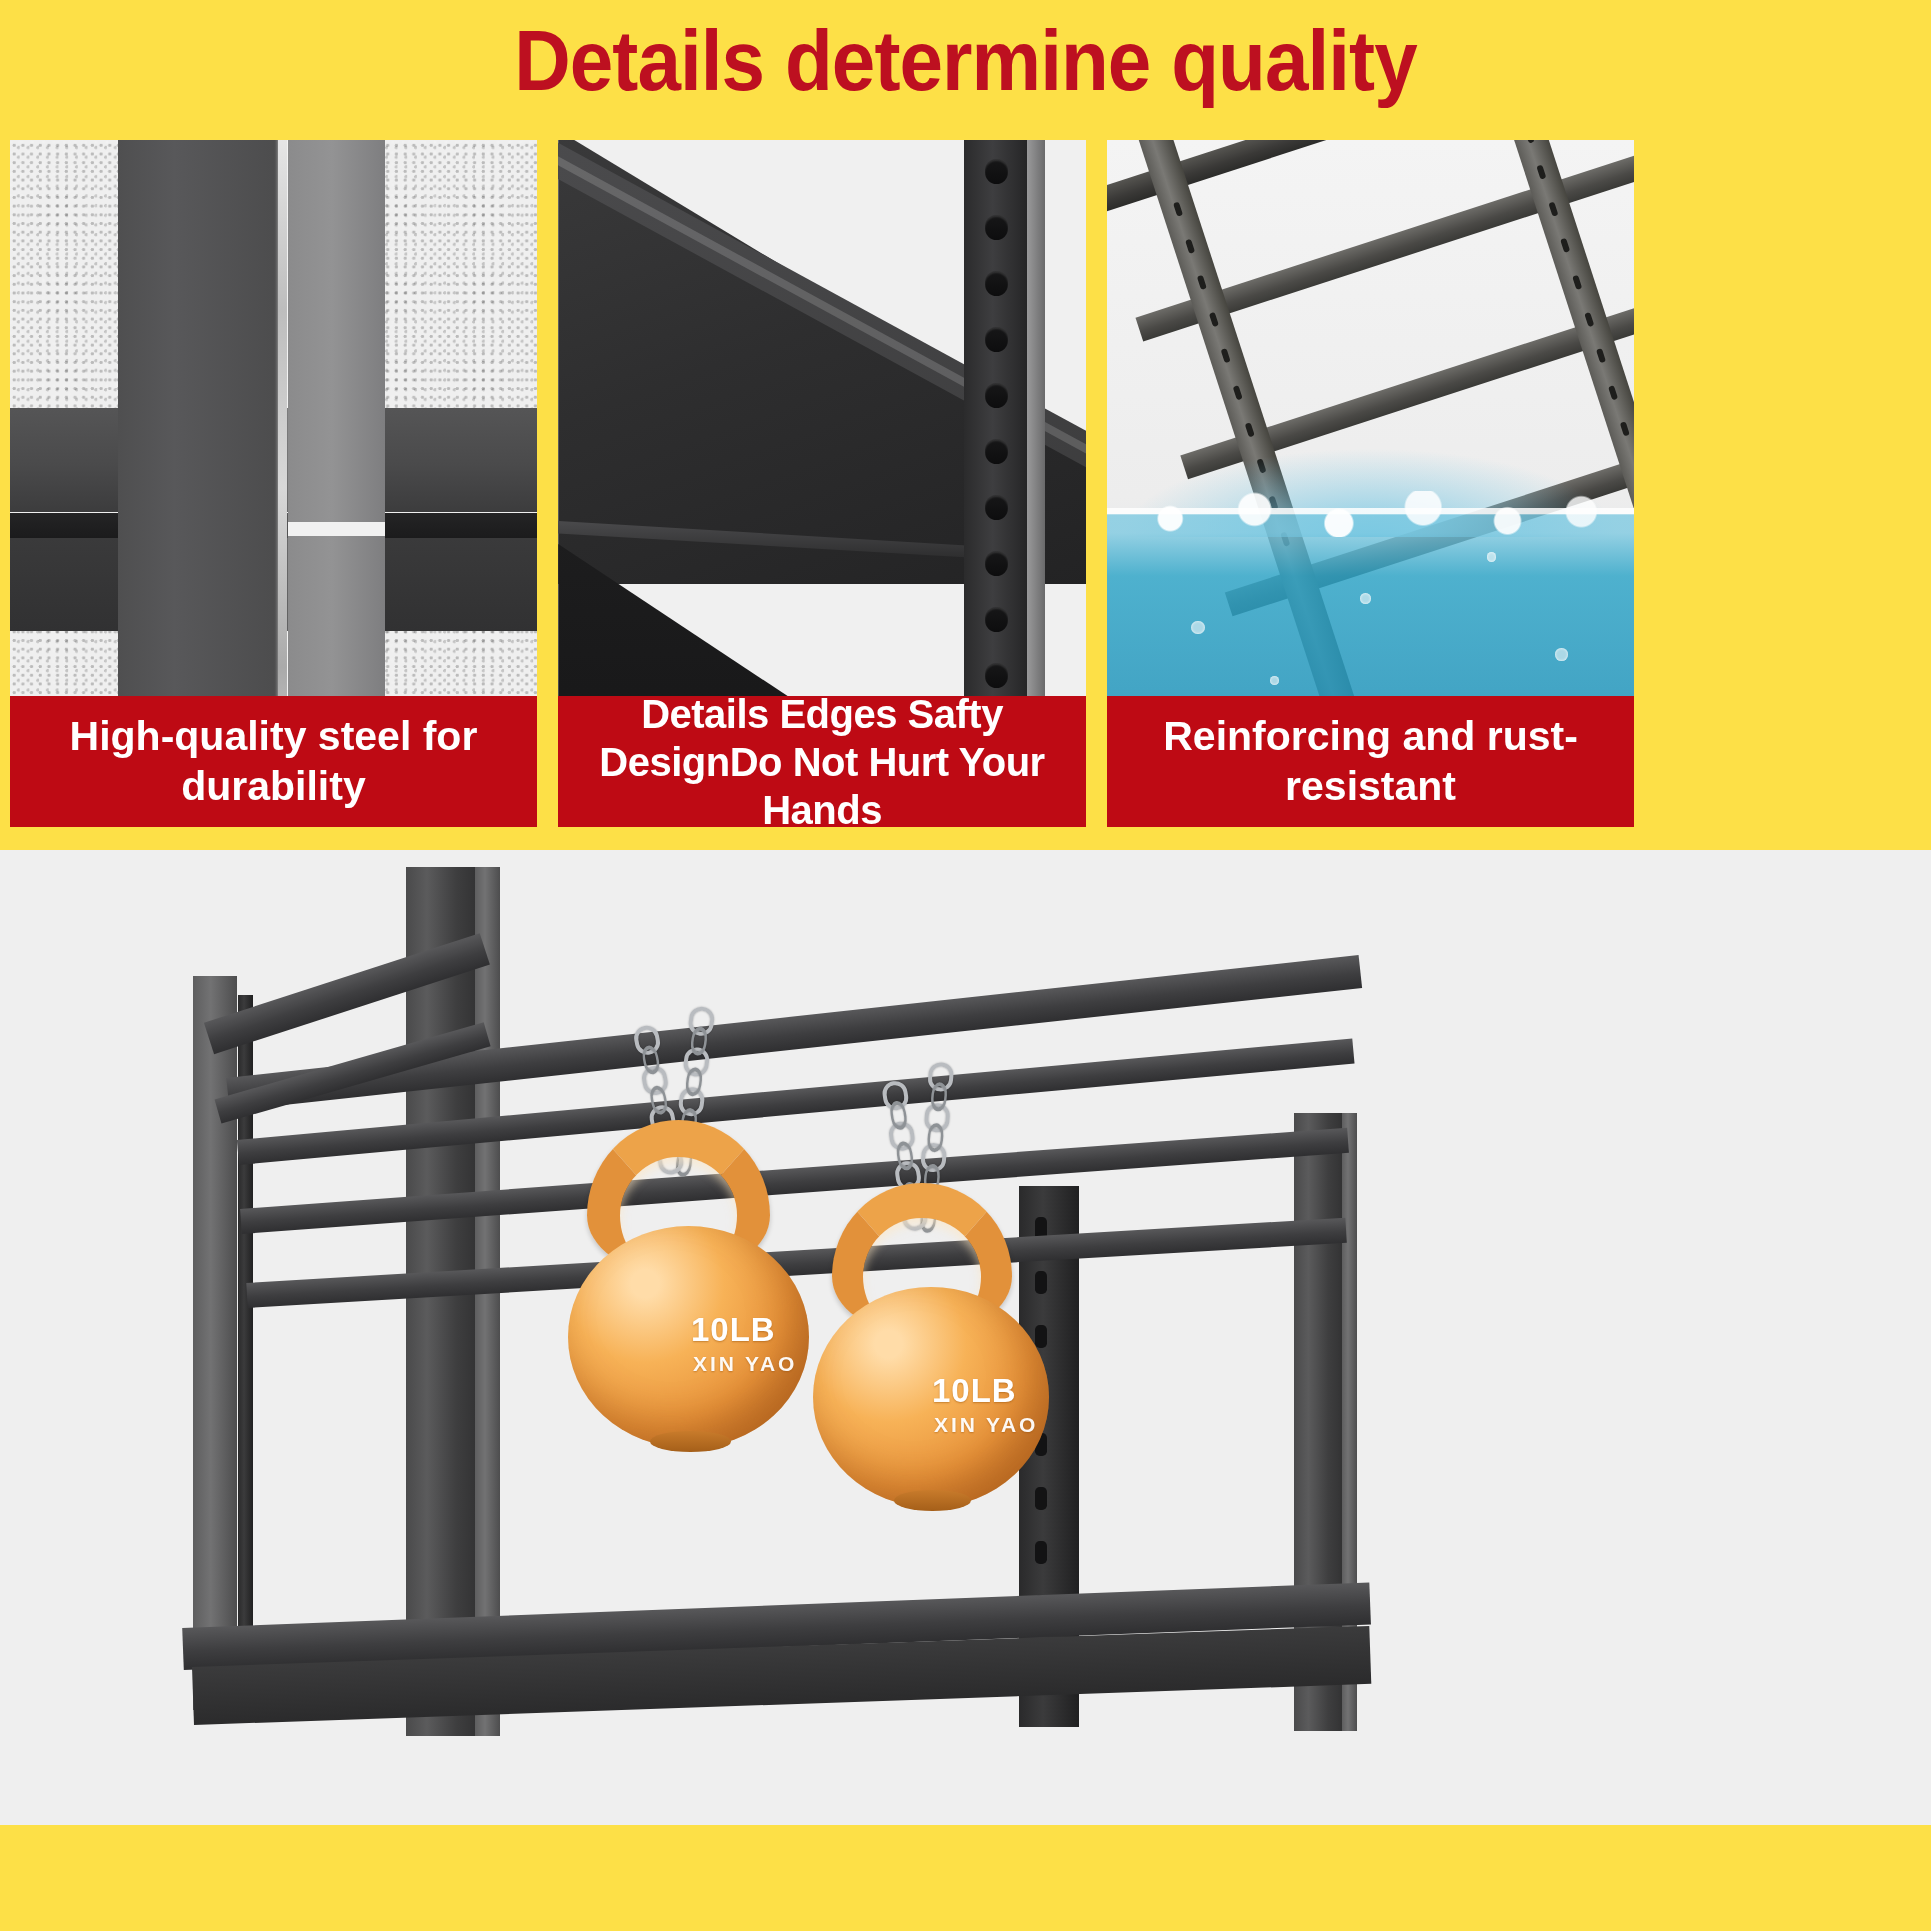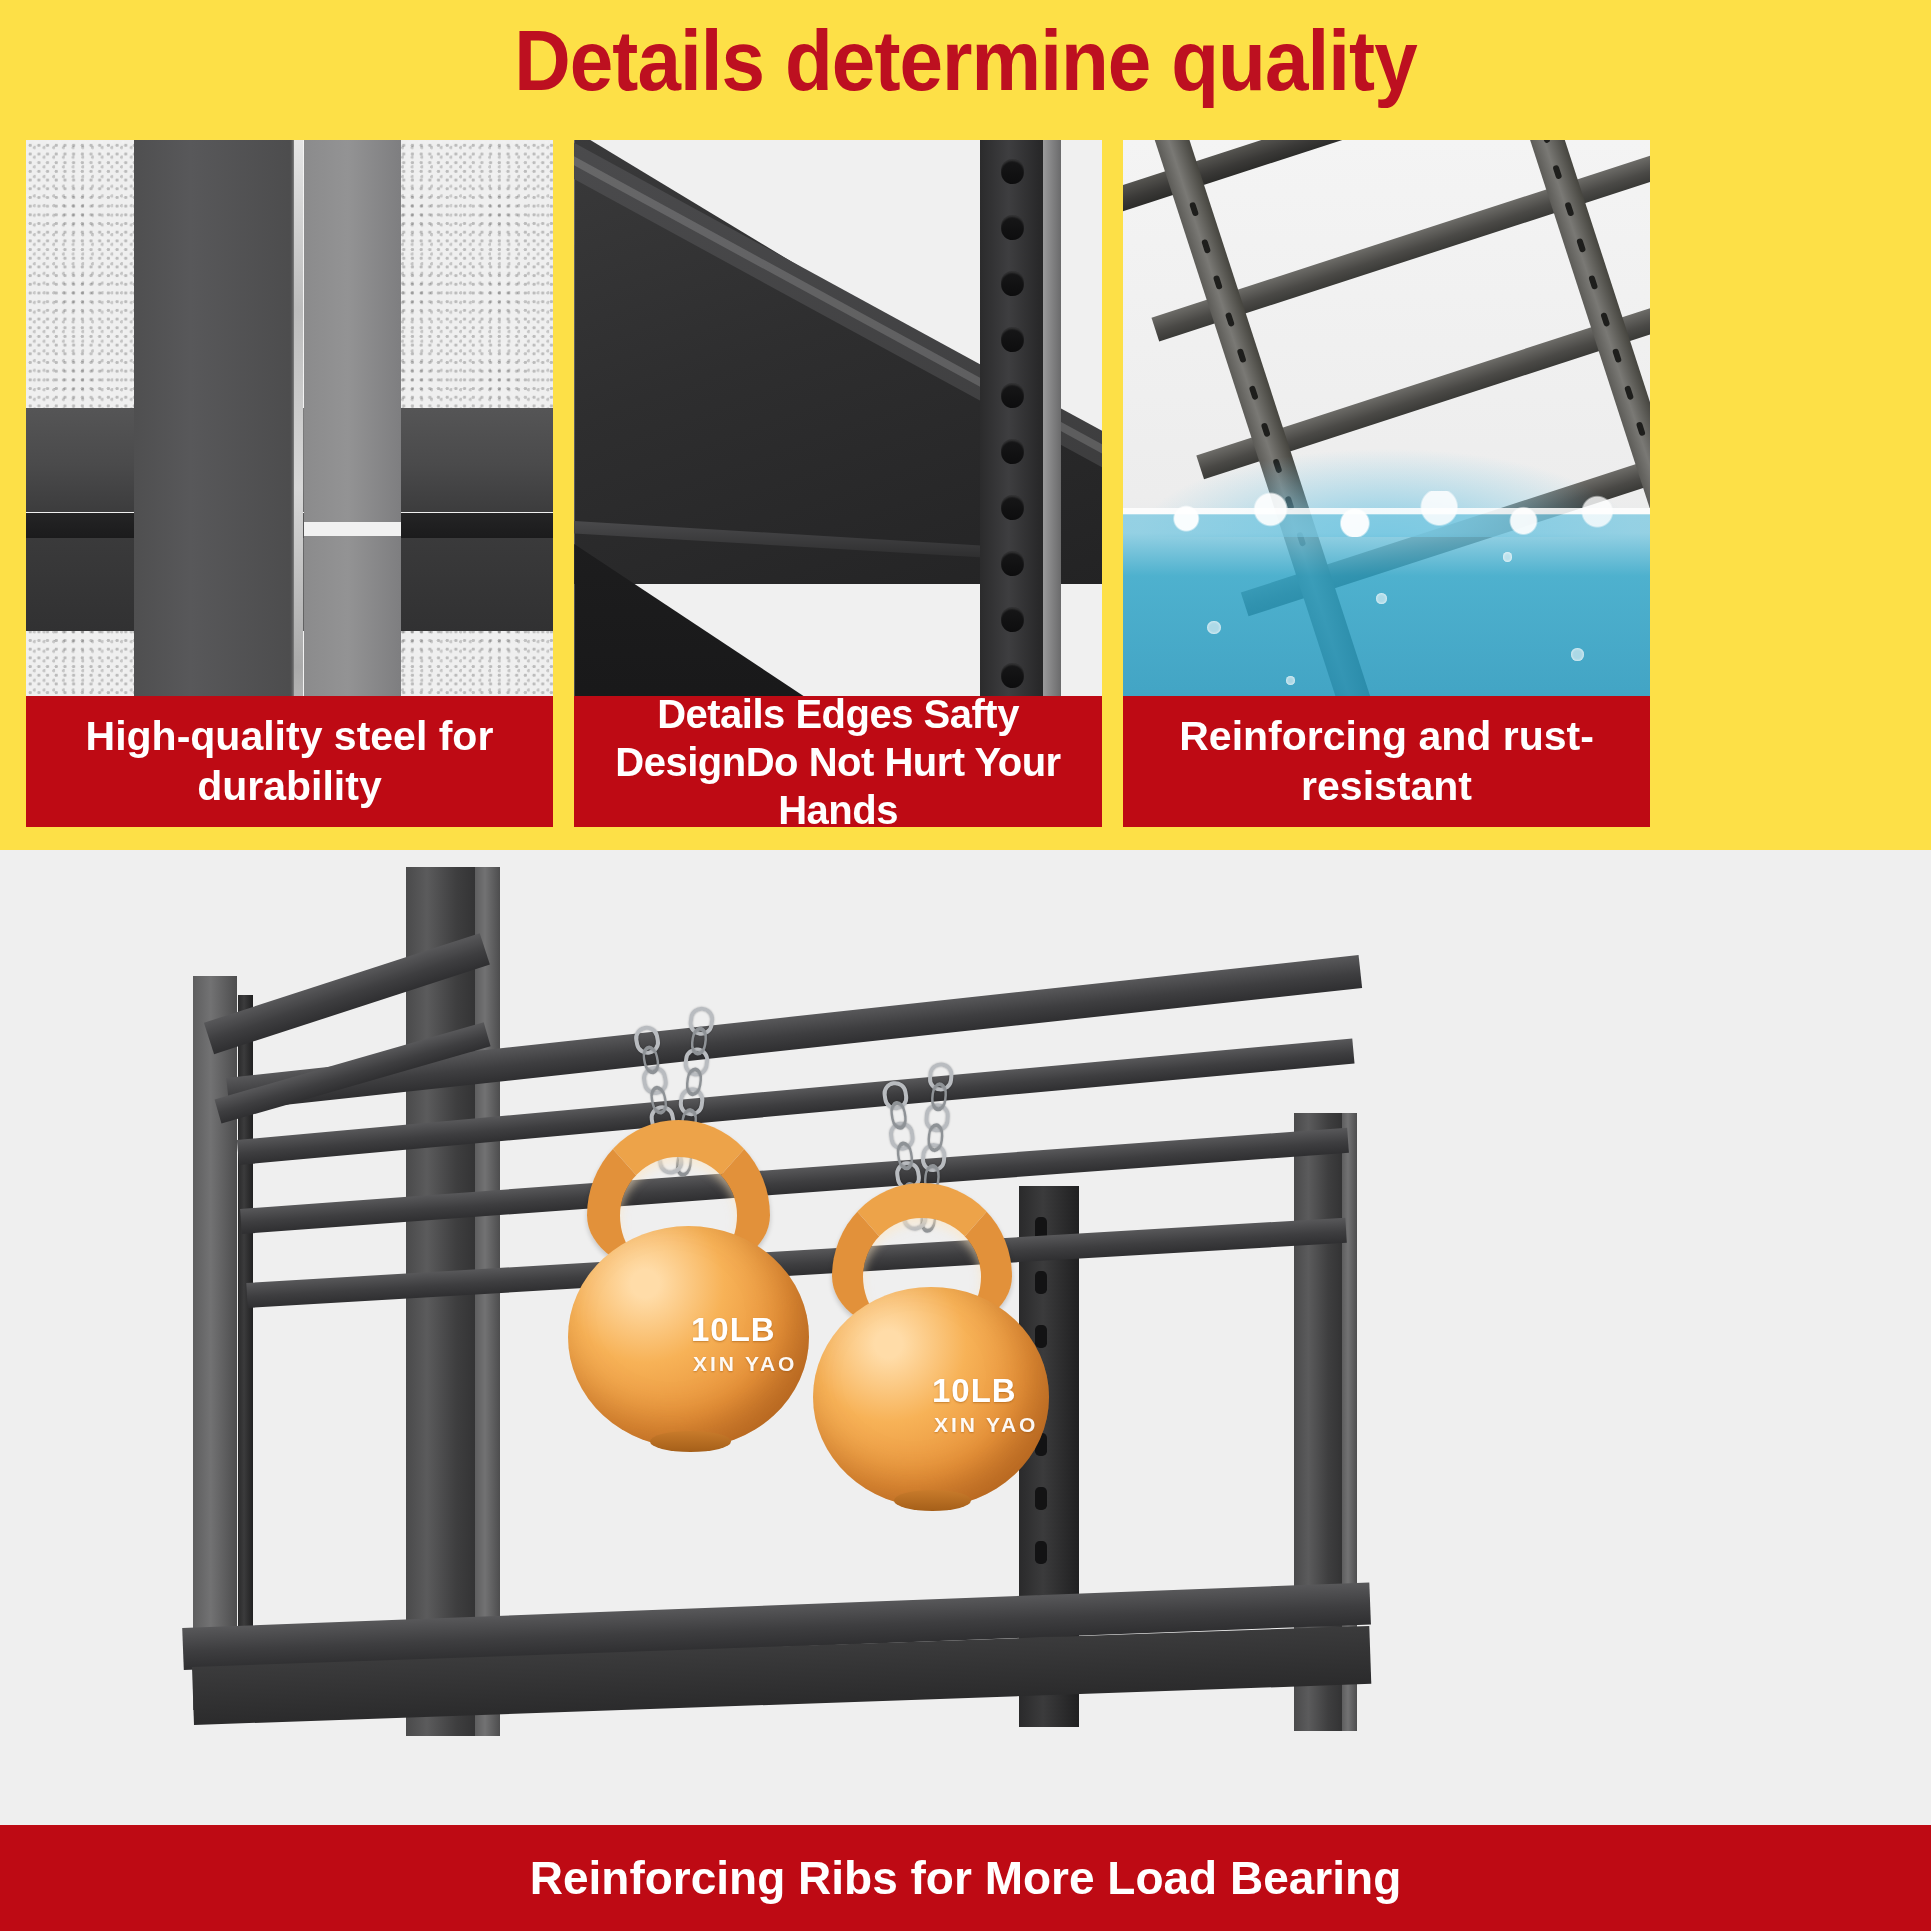--- a/index.html
+++ b/index.html
@@ -23,21 +23,21 @@
     transform: scaleX(0.92);
     transform-origin: center top;
     line-height: 1.1;
     white-space: nowrap;
   }
 
   
   .row {
     position: absolute; left: 0; top: 140px;
     width: 1644px; height: 687px;
-    display: flex; gap: 21px; padding: 0 9.7px; margin-left: 16px;
+    display: flex; gap: 21px; padding: 0 9.7px;
   }
   .panel {
     position: relative; flex: 1 1 0; height: 687px;
     background: #efefef; overflow: hidden;
   }
   .panel .art { position: absolute; inset: 0; overflow: hidden; }
 
   
   .caption {
     position: absolute; left: 0; bottom: 0; width: 100%;
@@ -450,18 +450,15 @@
         <div class="handle" style="left:31px; top:0px; width:180px; height:151px; border-width:35px 31px 0 31px;"></div>
         <div class="ball" style="left:11.6px; top:104px; width:236px; height:220px;"></div>
         <div class="base" style="left:93px; top:307px; width:77px; height:21px;"></div>
         <div class="lbl weight" style="left:131px; top:189px;">10LB</div>
         <div class="lbl brand" style="left:133px; top:230px;">XIN YAO</div>
       </div>
 
     </div>
   </div>
 
-  <div class="hero-banner">
-    <span>Reinforcing Ribs for More Load Bearing</span>
-  </div>
 
 </div>
 
 
 </body></html>

